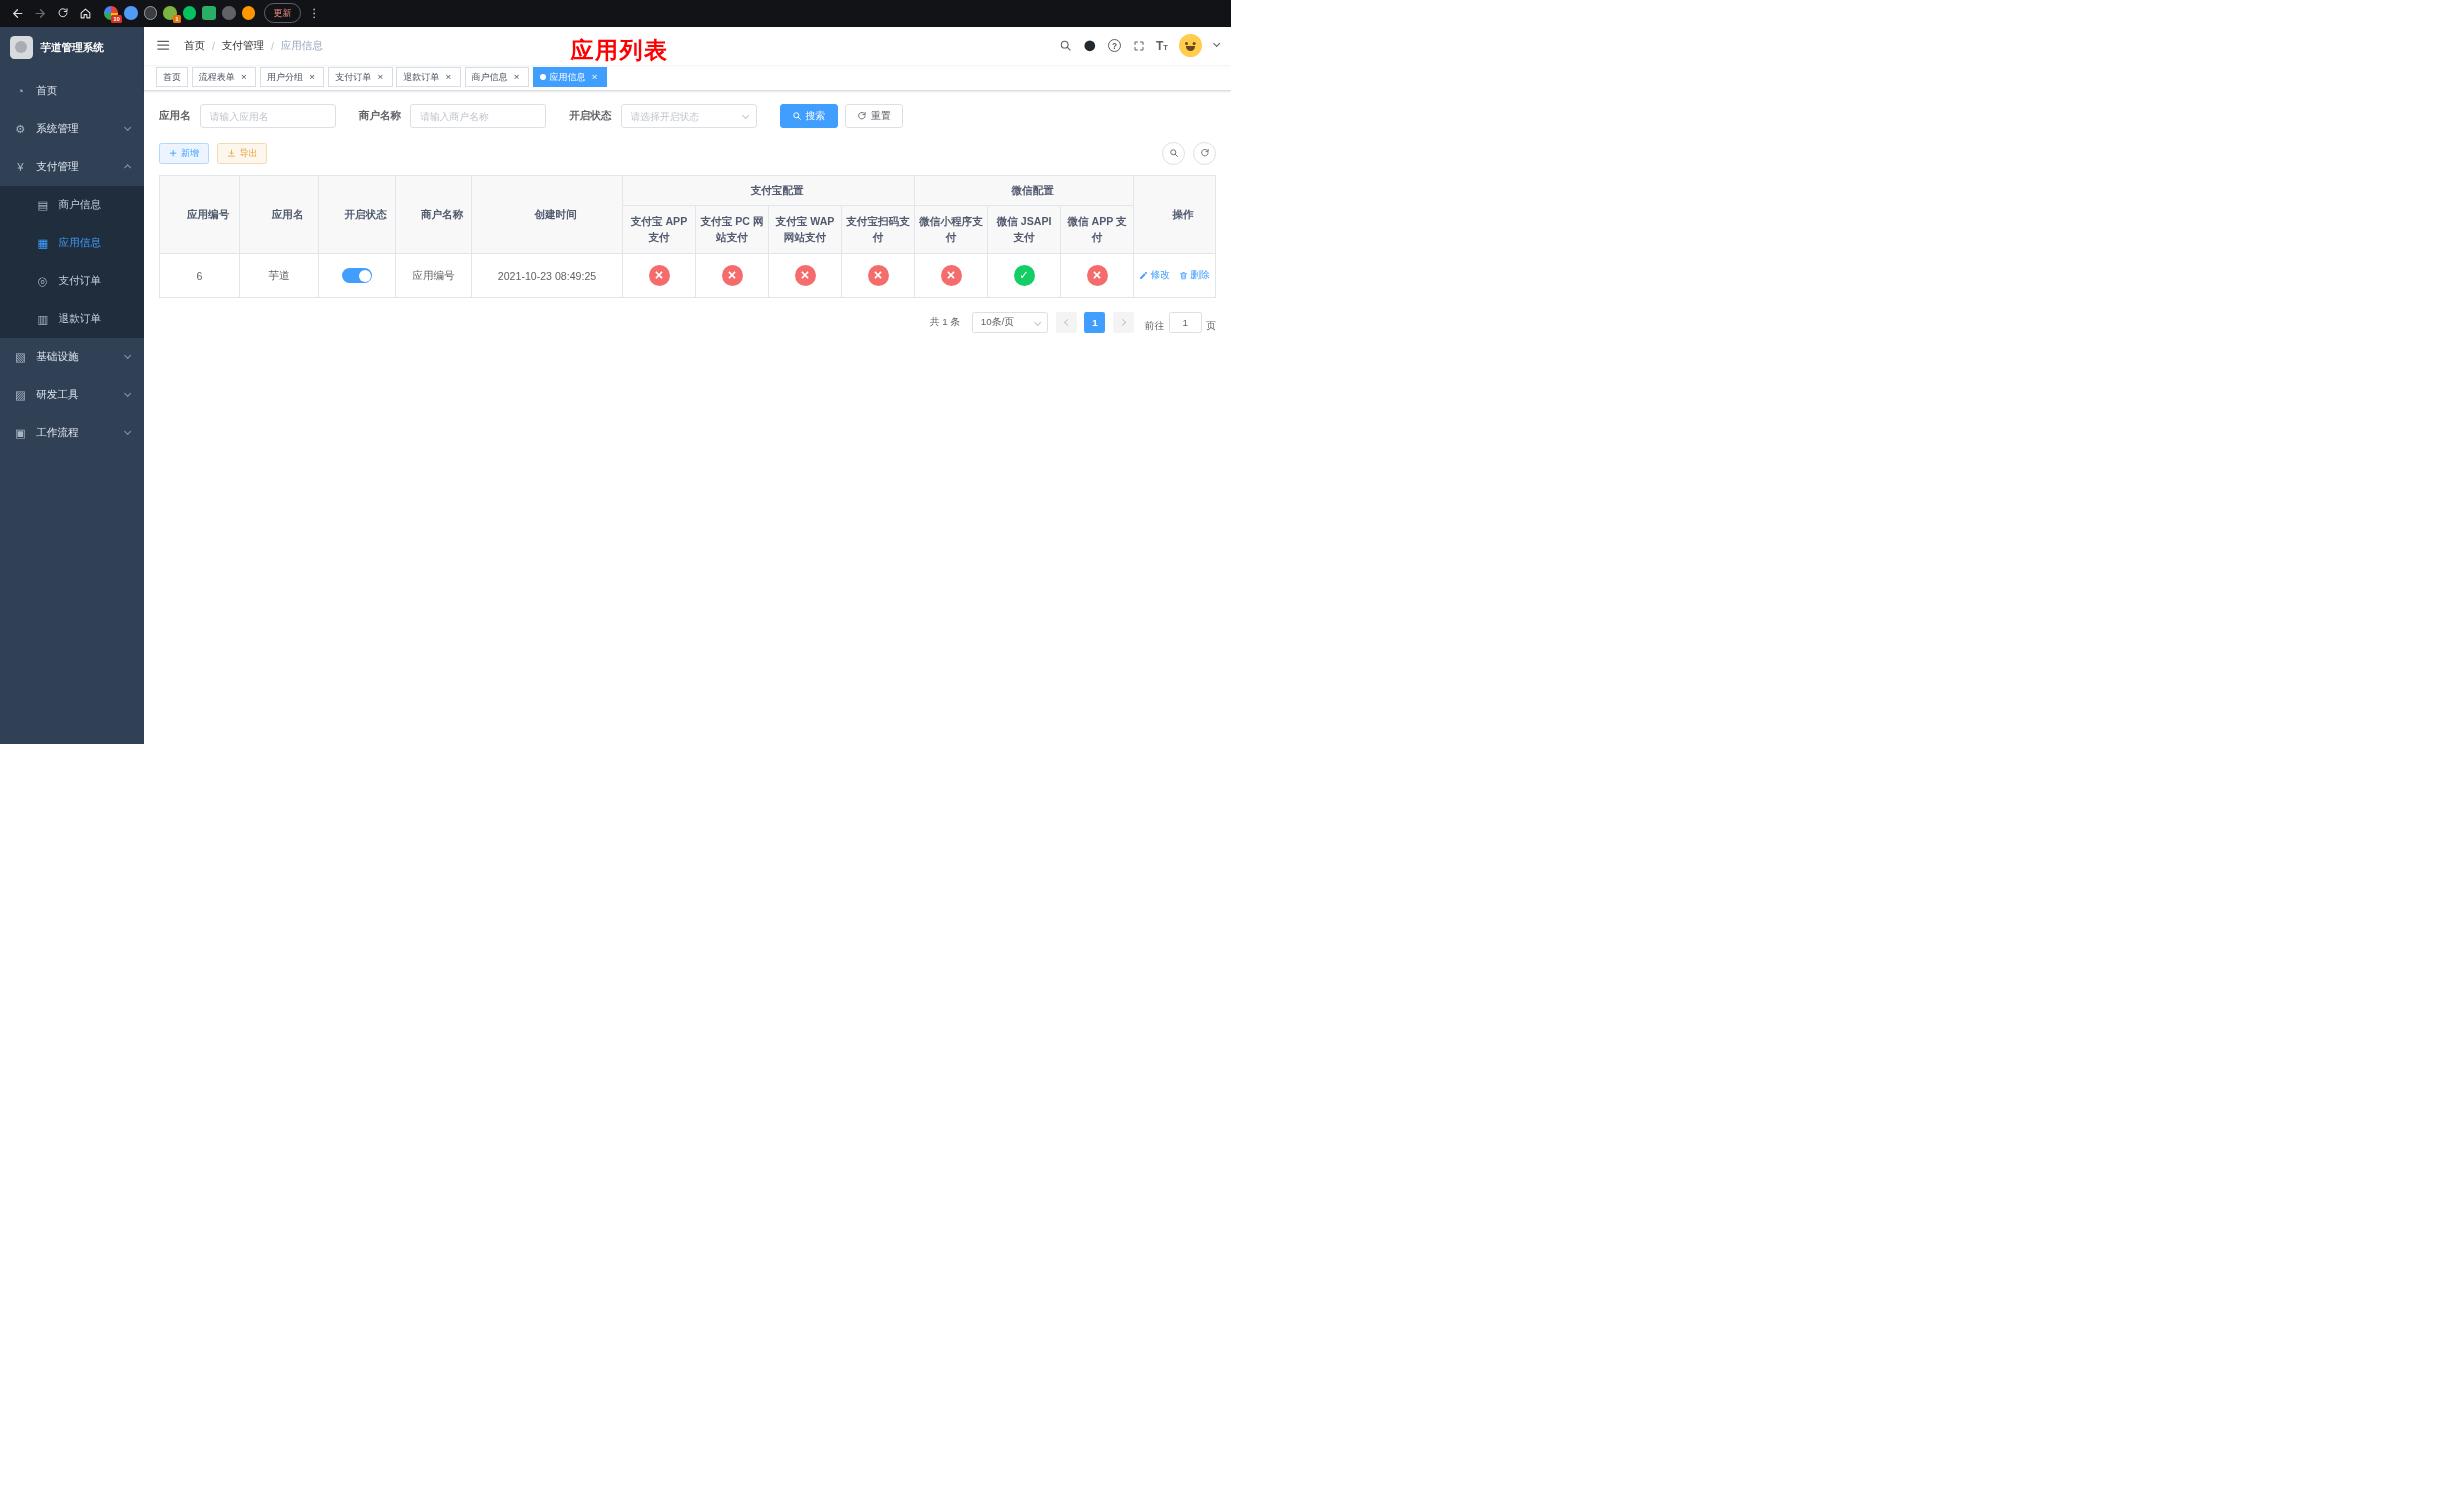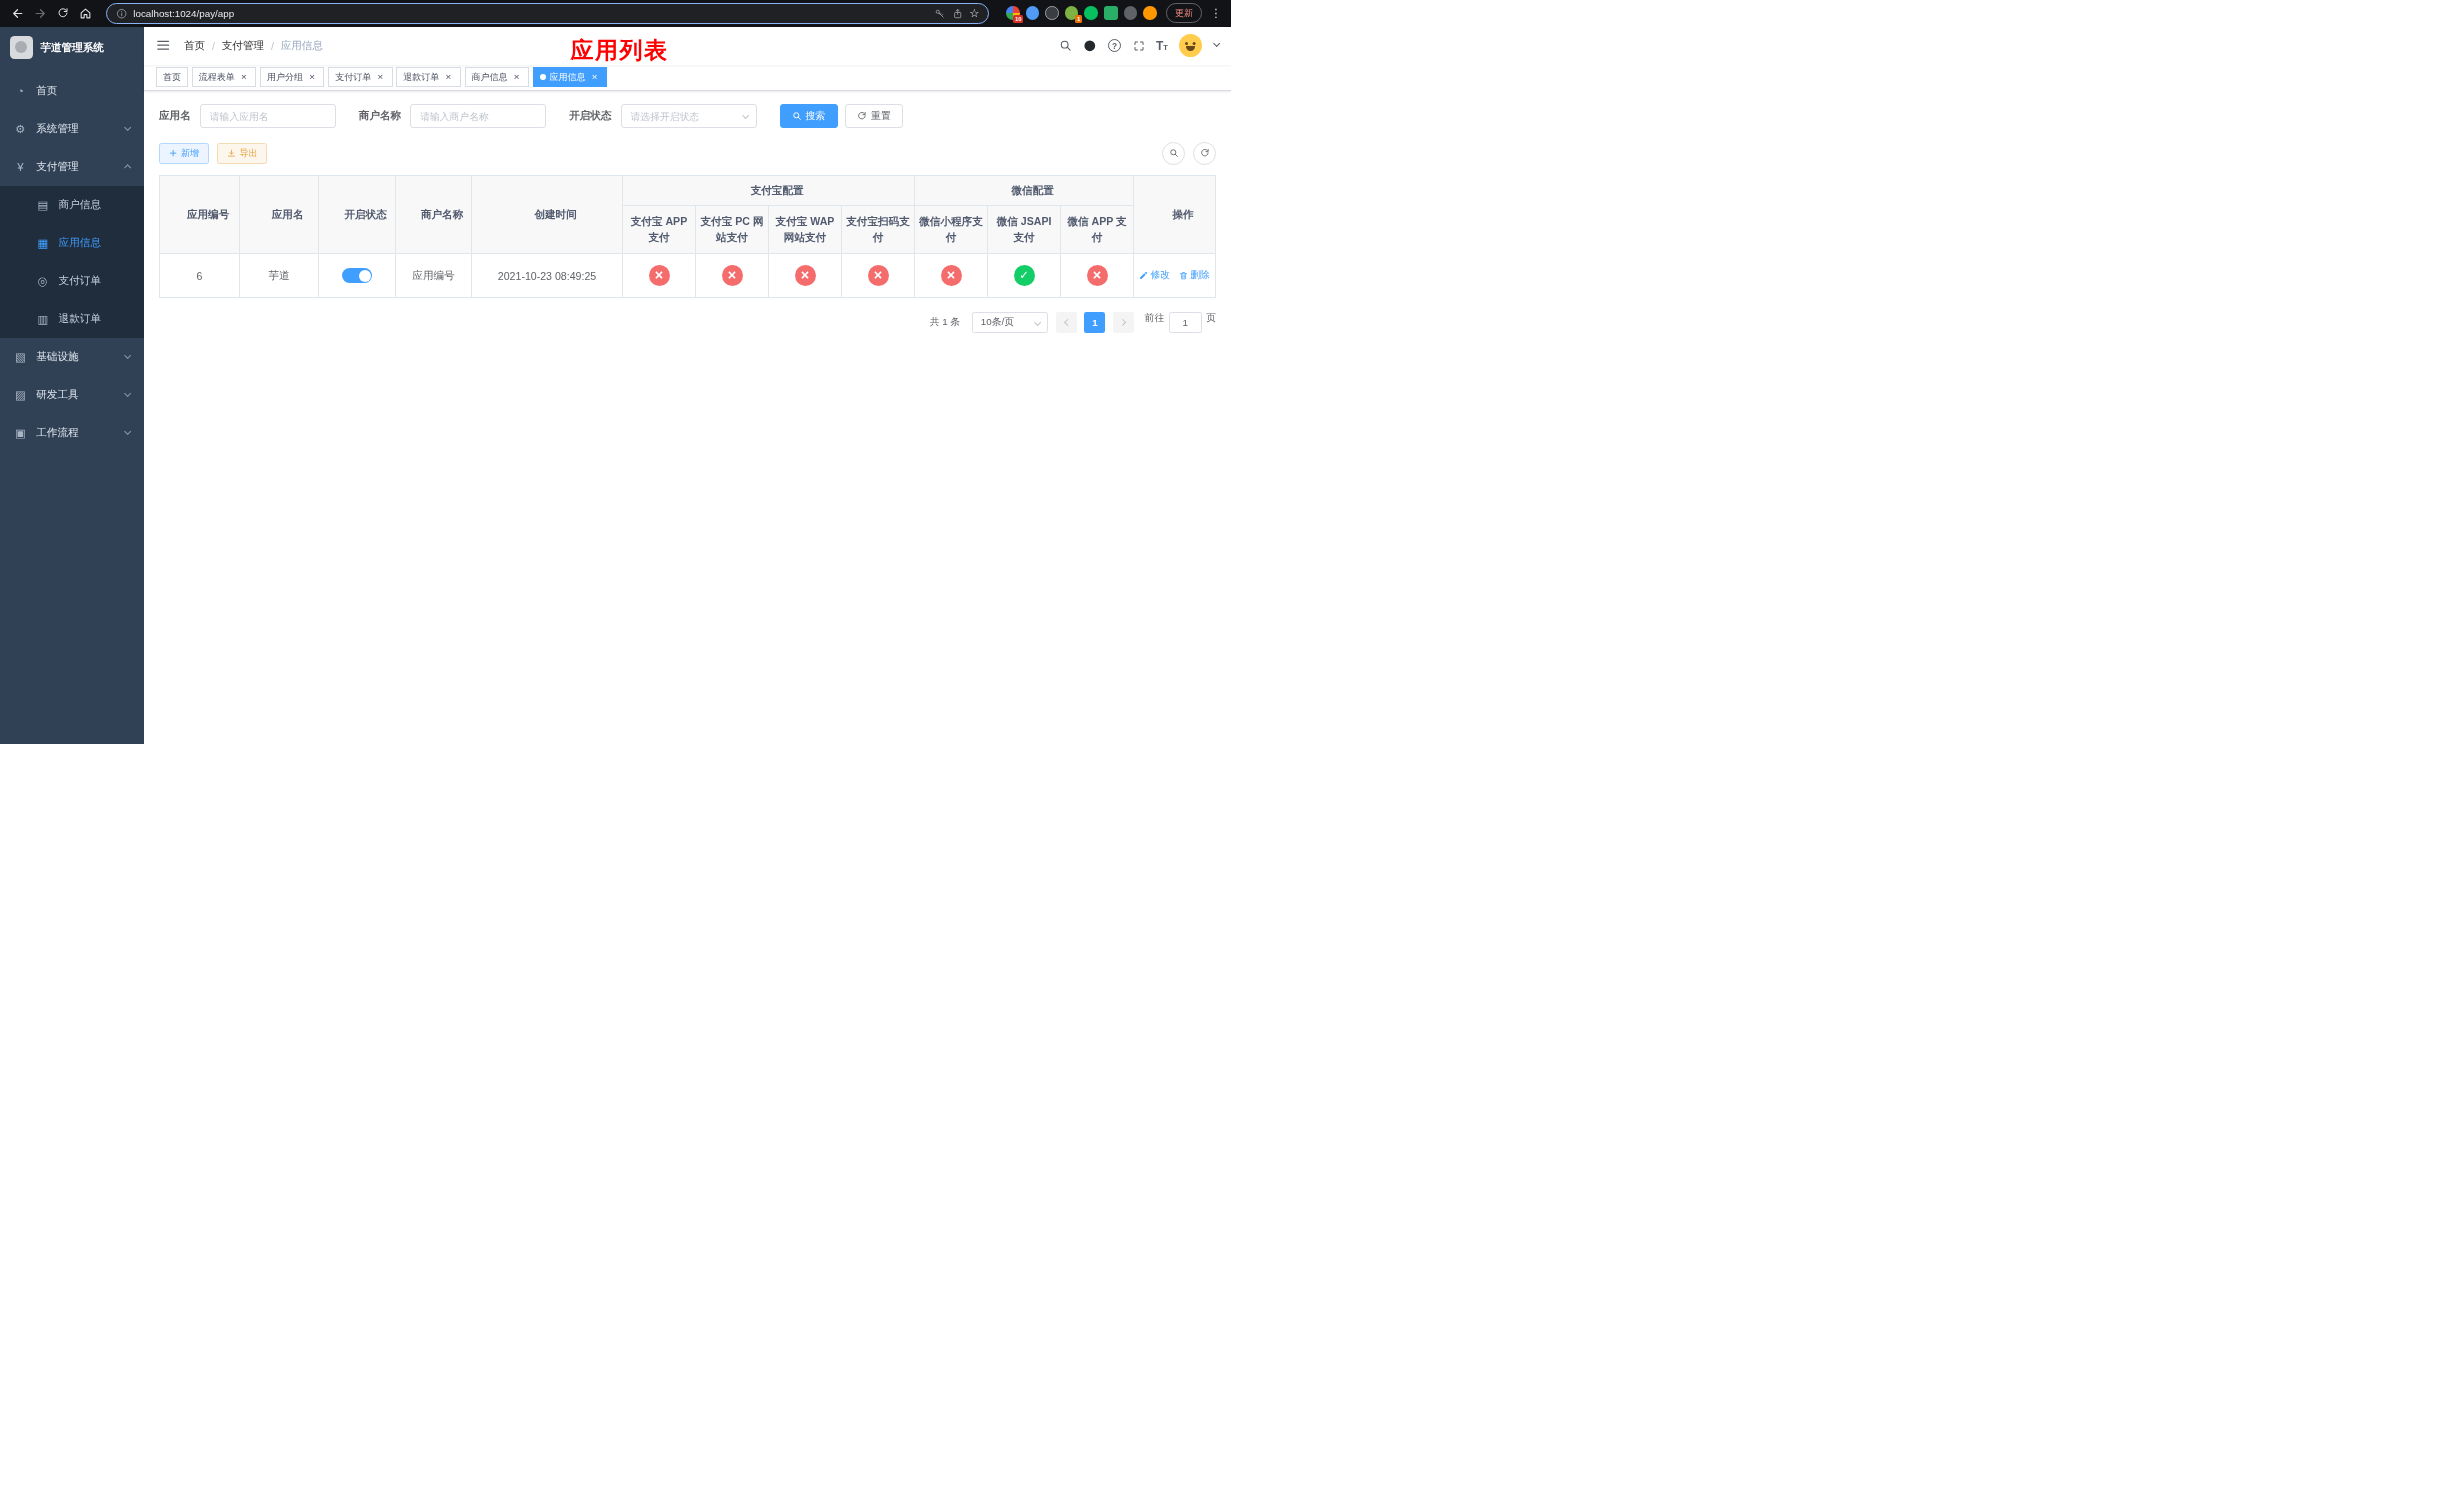--- a/index.html
+++ b/index.html
@@ -118,21 +118,21 @@
 
   
   .pagination{display:flex;align-items:center;justify-content:flex-end;margin-top:13.6px;gap:7.6px;color:#606266;font-size:9.8px;}
   .total-text{margin-right:4.5px;}
   .page-size{width:76px;height:21px;border:0.8px solid #dcdfe6;border-radius:2.3px;display:flex;align-items:center;padding:0 18px 0 7.6px;position:relative;color:#606266;cursor:pointer;background:#fff;}
   .page-size .select-caret{top:7.6px;right:6.8px;}
   .pg-btn{min-width:21px;height:21px;border-radius:2.3px;background:#f4f4f5;display:flex;align-items:center;justify-content:center;cursor:pointer;color:#c0c4cc;}
   .chevL{width:5.3px;height:5.3px;border-left:1.2px solid currentColor;border-bottom:1.2px solid currentColor;transform:rotate(45deg);margin-left:2.3px;}
   .chevR{width:5.3px;height:5.3px;border-right:1.2px solid currentColor;border-top:1.2px solid currentColor;transform:rotate(45deg);margin-right:2.3px;}
   .pg-num{min-width:21px;height:21px;border-radius:2.3px;background:#409EFF;color:#fff;display:flex;align-items:center;justify-content:center;font-size:9.8px;font-weight:700;cursor:pointer;}
-  .goto{display:flex;align-items:flex-start;gap:4.5px;margin-left:3px;}
+  .goto{display:flex;align-items:flex-end;gap:4.5px;margin-left:3px;}
   .goto-input{width:33px;height:21px;border:0.8px solid #dcdfe6;border-radius:2.3px;text-align:center;font-size:9.8px;color:#606266;outline:none;font-family:inherit;}
 </style>
 </head>
 <body>
 
 <div class="browser-bar">
   <div class="bb-btn">
     <svg width="13" height="13" viewBox="0 0 24 24">
         <path d="M20 12H6M12 5l-7 7 7 7" fill="none" stroke="currentColor" stroke-width="2.2" stroke-linecap="round" stroke-linejoin="round"></path>
       </svg>
@@ -147,43 +147,20 @@
         <path d="M18.4 6.6A8 8 0 1 0 20 12" fill="none" stroke="currentColor" stroke-width="2" stroke-linecap="round"></path>
         <path d="M20 3.5V9h-5.5" fill="none" stroke="currentColor" stroke-width="2" stroke-linecap="round" stroke-linejoin="round"></path>
       </svg>
   </div>
   <div class="bb-btn">
     <svg width="13" height="13" viewBox="0 0 24 24">
         <path d="M4 11l8-7 8 7v9h-5.5v-6h-5v6H4z" fill="none" stroke="currentColor" stroke-width="2" stroke-linejoin="round"></path>
       </svg>
   </div>
 
-  <div class="url-bar">
-    <span class="omni-icon">
-      <svg width="11.4" height="11.4" viewBox="0 0 24 24">
-          <circle cx="12" cy="12" r="9" fill="none" stroke="currentColor" stroke-width="1.8"></circle>
-          <line x1="12" y1="11" x2="12" y2="16.5" stroke="currentColor" stroke-width="1.8" stroke-linecap="round"></line>
-          <circle cx="12" cy="7.6" r="1.1" fill="currentColor"></circle>
-        </svg>
-    </span>
-    <span class="url-text">localhost:1024/pay/app</span>
-    <span class="omni-icon">
-      <svg width="11.4" height="11.4" viewBox="0 0 24 24">
-          <circle cx="8" cy="8" r="3.4" fill="none" stroke="currentColor" stroke-width="1.8"></circle>
-          <path d="M10.6 10.6L19.5 19.5M16 16l2.3-2.3M13 13l2.3-2.3" fill="none" stroke="currentColor" stroke-width="1.8" stroke-linecap="round"></path>
-        </svg>
-    </span>
-    <span class="omni-icon">
-      <svg width="11.4" height="11.4" viewBox="0 0 24 24">
-          <rect x="5.5" y="9.5" width="13" height="11" rx="1.5" fill="none" stroke="currentColor" stroke-width="1.8"></rect>
-          <path d="M12 13.5V3.2M8.6 6.2L12 2.8l3.4 3.4" fill="none" stroke="currentColor" stroke-width="1.8" stroke-linecap="round" stroke-linejoin="round"></path>
-        </svg>
-    </span>
-    <span class="omni-icon star-glyph">☆</span>
-  </div>
 
   <div class="ext-cluster">
     <span class="ext grid">
         <span class="badge">10</span>
       </span>
     <span class="ext drop"></span>
     <span class="ext dark"></span>
     <span class="ext avatar-ext">
         <span class="badge orange">1</span>
       </span>

